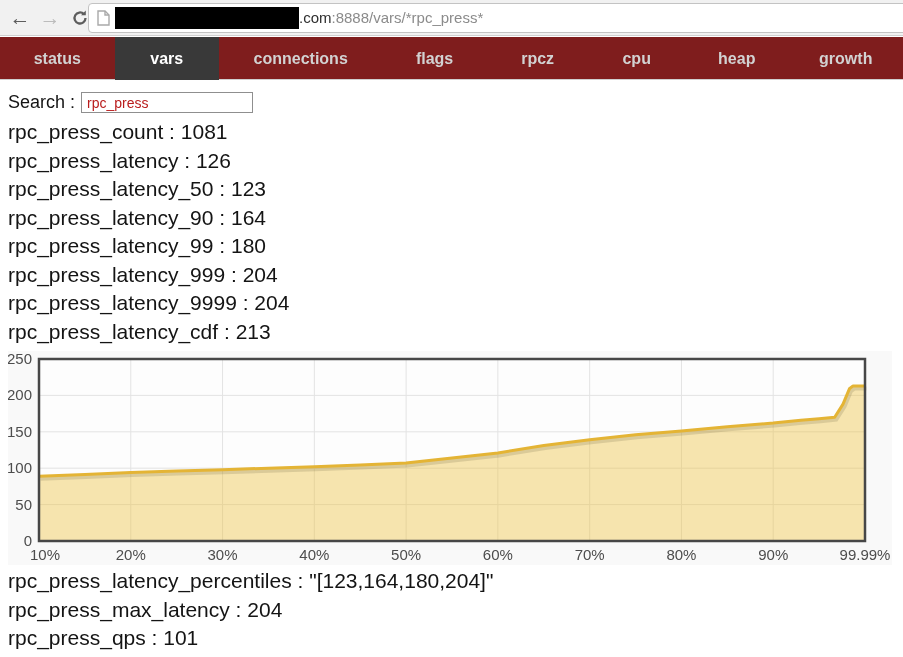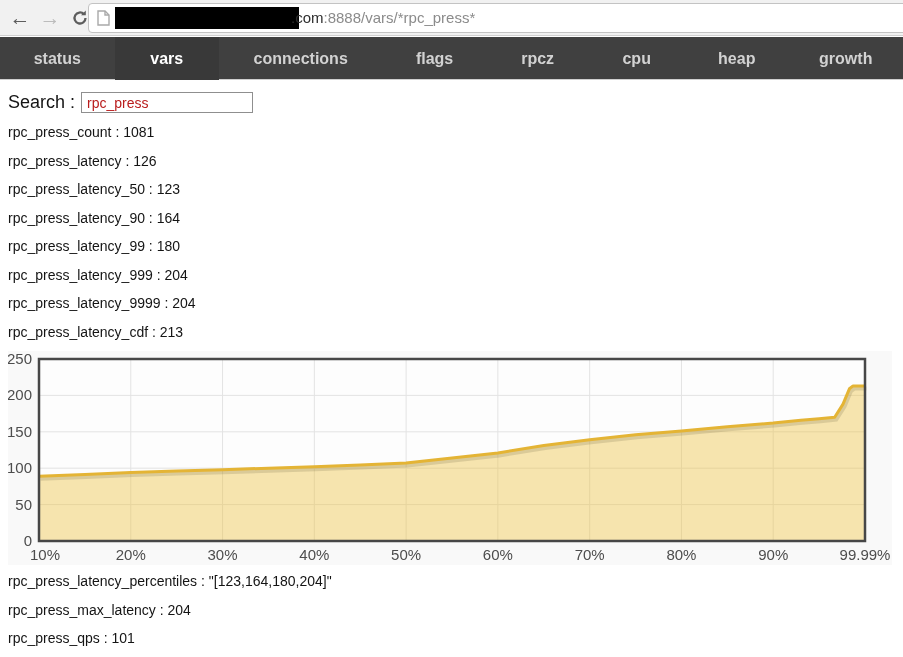--- a/index.html
+++ b/index.html
@@ -12,47 +12,47 @@
   .nav-btn { position:absolute; top:4px; width:28px; height:28px; text-align:center;
     line-height:28px; font-size:21px; font-weight:bold; color:#5d5d5d; cursor:pointer; }
   .nav-btn.back { left:6px; }
   .nav-btn.fwd  { left:36px; color:#bcbcbc; }
   .nav-btn.reload { left:66px; }
   .nav-btn.reload svg { margin-top:5px; }
   .omnibox { position:absolute; left:88px; top:3px; right:-8px; height:30px;
     background:#fff; border:1px solid #c3c3c3; border-radius:4px; }
   .page-icon { position:absolute; left:8px; top:6px; }
   .redaction { position:absolute; left:26px; top:3px; width:184px; height:22px; background:#000; }
-  .url-text { position:absolute; left:202px; top:0; height:28px; line-height:28px;
+  .url-text { position:absolute; left:210px; top:0; height:28px; line-height:28px;
     font-size:15px; white-space:nowrap; }
   .url-dark { color:#2e2e2e; }
   .url-gray { color:#8b8b8b; }
 
   
-  .navbar { margin-top:1px; width:903px; height:43px; background:#404040;
+  .navbar { margin-top:1px; width:903px; height:43px; background:#7f1d1d;
     display:flex; list-style:none; border-bottom:1px solid #cfcfcf; }
   .navbar li { height:43px; line-height:43px; text-align:center; font-size:16px;
     font-weight:bold; color:#d2d2d2; cursor:pointer; }
   .navbar li:nth-child(1){ width:115px; }
   .navbar li:nth-child(2){ width:105px; }
   .navbar li:nth-child(3){ width:164px; }
   .navbar li:nth-child(4){ width:105px; }
   .navbar li:nth-child(5){ width:102px; }
   .navbar li:nth-child(6){ width:97px; }
   .navbar li:nth-child(7){ width:104px; }
   .navbar li:nth-child(8){ width:115px; }
   .navbar li.active { background:#393939; color:#ffffff; }
 
   
   .content { padding-left:8px; color:#141414; }
   .search-row { margin-top:12px; font-size:18px; display:flex; align-items:flex-start; }
   .search-row input { margin-left:6px; width:172px; height:21px; border:1px solid #8f8f8f;
     font-size:14px; color:#b91c1c; padding:1px 5px; font-family:"Liberation Sans",sans-serif; }
   .var-list { margin-top:5px; }
-  .var-row { font-size:14px; line-height:28.5px; white-space:pre; }
+  .var-row { font-size:21px; line-height:28.5px; white-space:pre; }
   .chart-wrap { margin-top:5px; width:884px; height:214px; background:#f9f9f9; }
   svg text { font-family:"Liberation Sans","DejaVu Sans",sans-serif; }
 </style>
 </head>
 <body>
 
 <div class="toolbar">
   <div class="nav-btn back">←</div>
   <div class="nav-btn fwd">→</div>
   <div class="nav-btn reload">

